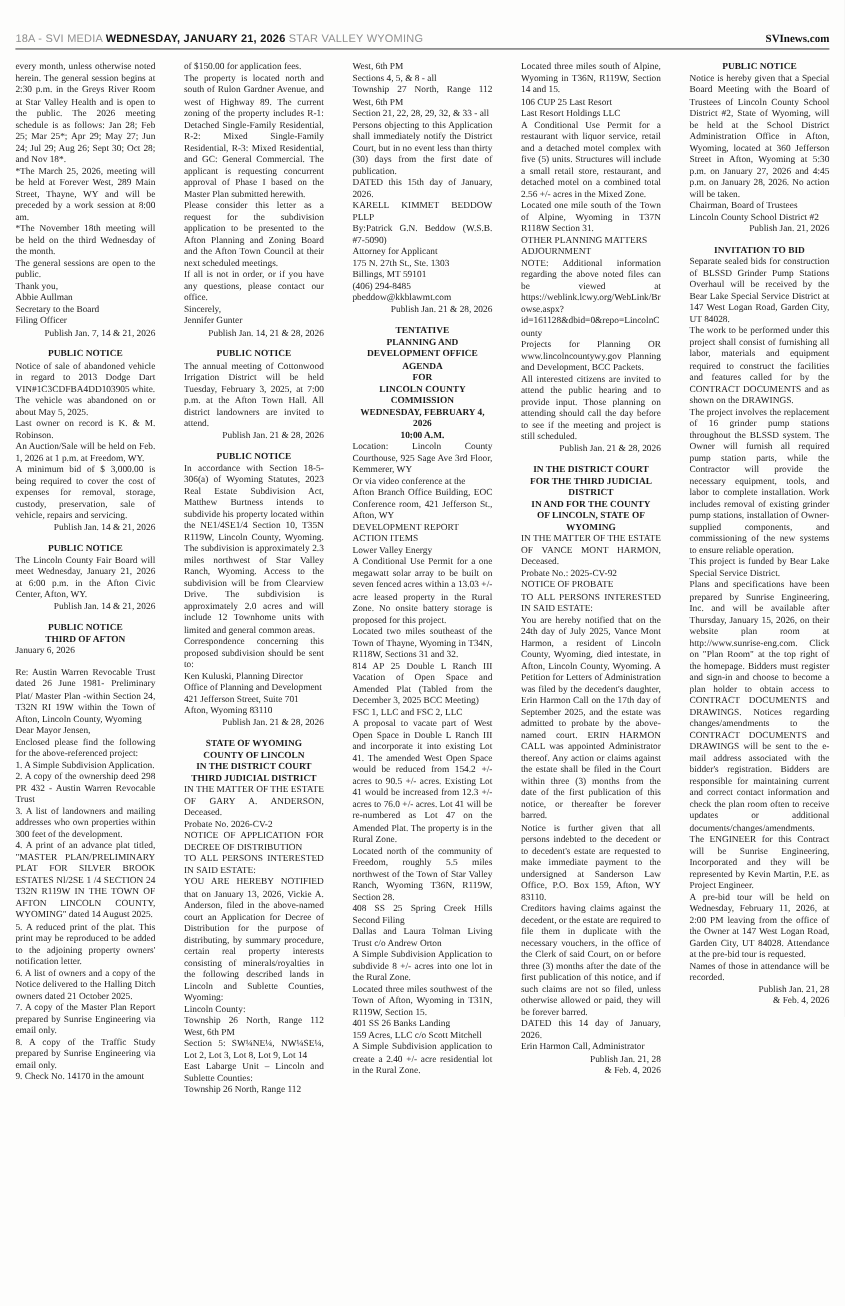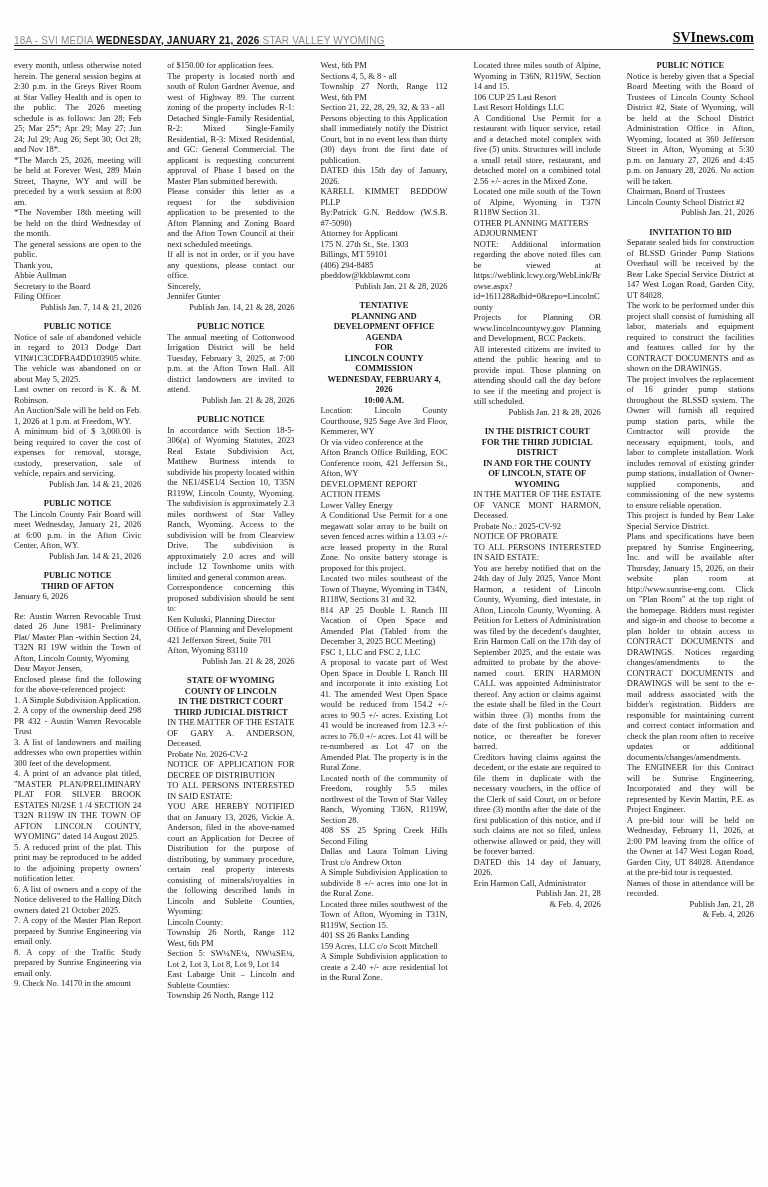--- a/index.html
+++ b/index.html
@@ -4,32 +4,32 @@
 <style>
   html,body{margin:0;padding:0;}
   body{background:#e8e8e8;}
   .page{
     width:768px;height:1187px;background:#fdfdfc;margin:0 auto;
     position:relative;box-sizing:border-box;overflow:hidden;
     font-family:"Liberation Serif", serif;color:#1b1b1b;
   }
   .header{
     margin:30px 14px 0 14px;
-    display:flex;justify-content:space-between;align-items:flex-end;
-    border-bottom:1.5px solid #4a4a4a;padding-bottom:3px;text-decoration:underline;
+    display:flex;justify-content:space-between;
+    border-bottom:1.5px solid #4a4a4a;padding-bottom:3px;
   }
   .header-left{
     font-family:"Liberation Sans", sans-serif;
     font-size:10px;letter-spacing:.2px;color:#8f8f8f;
     white-space:nowrap;
   }
   .header-left .hl-bold{color:#161616;font-weight:700;}
   .header-site{
     font-family:"Liberation Serif", serif;
-    font-size:14px;font-weight:700;color:#111;
+    font-size:10px;font-weight:700;color:#111;
   }
   .columns{
     display:flex;gap:26px;padding:10px 14px 0 14px;box-sizing:border-box;
   }
   .col{flex:1 1 0;min-width:0;font-size:8.5px;line-height:10.5px;}
   .p{margin:0;text-align:justify;overflow-wrap:anywhere;}
   .h{margin:0;text-align:center;font-weight:700;}
   .pub{margin:0;text-align:right;font-weight:400;}
   .gap{height:9px;}
 </style>
@@ -184,20 +184,21 @@
         <div class="h">FOR THE THIRD JUDICIAL</div>
         <div class="h">DISTRICT</div>
         <div class="h">IN AND FOR THE COUNTY</div>
         <div class="h">OF LINCOLN, STATE OF</div>
         <div class="h">WYOMING</div>
         <div class="p">IN THE MATTER OF THE ESTATE OF VANCE MONT HARMON, Deceased.</div>
         <div class="p">Probate No.: 2025-CV-92</div>
         <div class="p">NOTICE OF PROBATE</div>
         <div class="p">TO ALL PERSONS INTERESTED IN SAID ESTATE:</div>
         <div class="p">You are hereby notified that on the 24th day of July 2025, Vance Mont Harmon, a resident of Lincoln County, Wyoming, died intestate, in Afton, Lincoln County, Wyoming. A Petition for Letters of Administration was filed by the decedent's daughter, Erin Harmon Call on the 17th day of September 2025, and the estate was admitted to probate by the above-named court. ERIN HARMON CALL was appointed Administrator thereof. Any action or claims against the estate shall be filed in the Court within three (3) months from the date of the first publication of this notice, or thereafter be forever barred.</div>
+        <div class="p">Notice is further given that all persons indebted to the decedent or to decedent's estate are requested to make immediate payment to the undersigned at Sanderson Law Office, P.O. Box 159, Afton, WY 83110.</div>
         <div class="p">Creditors having claims against the decedent, or the estate are required to file them in duplicate with the necessary vouchers, in the office of the Clerk of said Court, on or before three (3) months after the date of the first publication of this notice, and if such claims are not so filed, unless otherwise allowed or paid, they will be forever barred.</div>
         <div class="p">DATED this 14 day of January, 2026.</div>
         <div class="p">Erin Harmon Call, Administrator</div>
         <div class="pub">Publish Jan. 21, 28</div>
         <div class="pub">&amp; Feb. 4, 2026</div>
       </div>
       <div class="col">
         <div class="h">PUBLIC NOTICE</div>
         <div class="p">Notice is hereby given that a Special Board Meeting with the Board of Trustees of Lincoln County School District #2, State of Wyoming, will be held at the School District Administration Office in Afton, Wyoming, located at 360 Jefferson Street in Afton, Wyoming at 5:30 p.m. on January 27, 2026 and 4:45 p.m. on January 28, 2026. No action will be taken.</div>
         <div class="p">Chairman, Board of Trustees</div>

